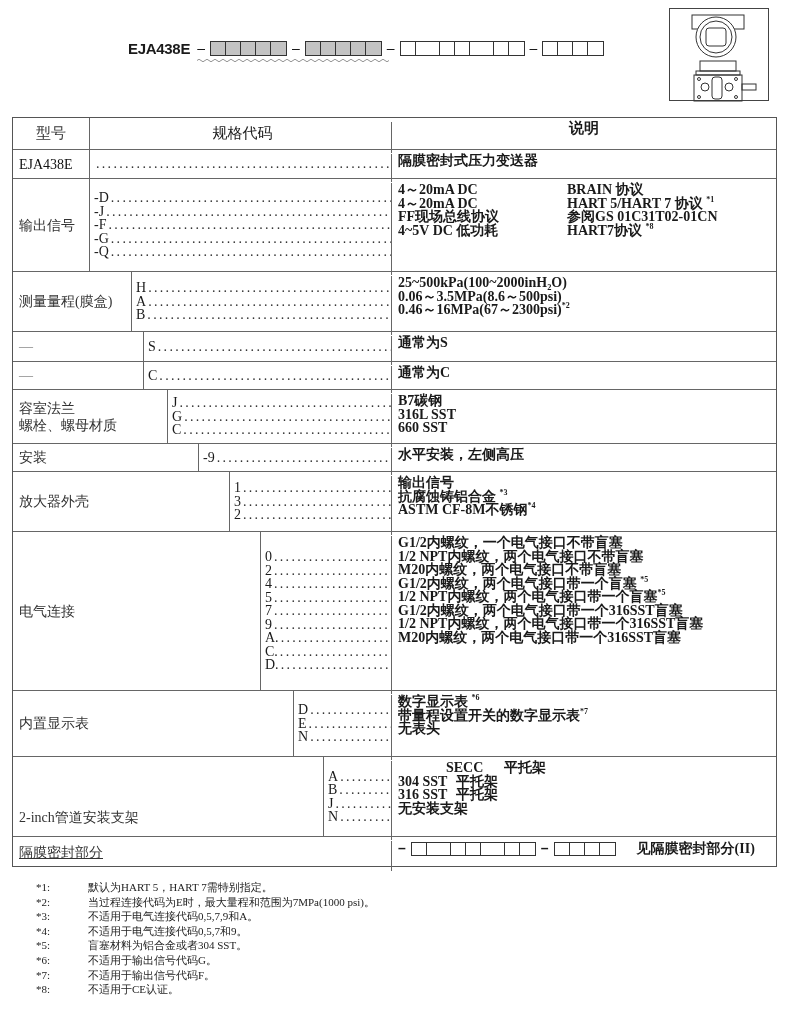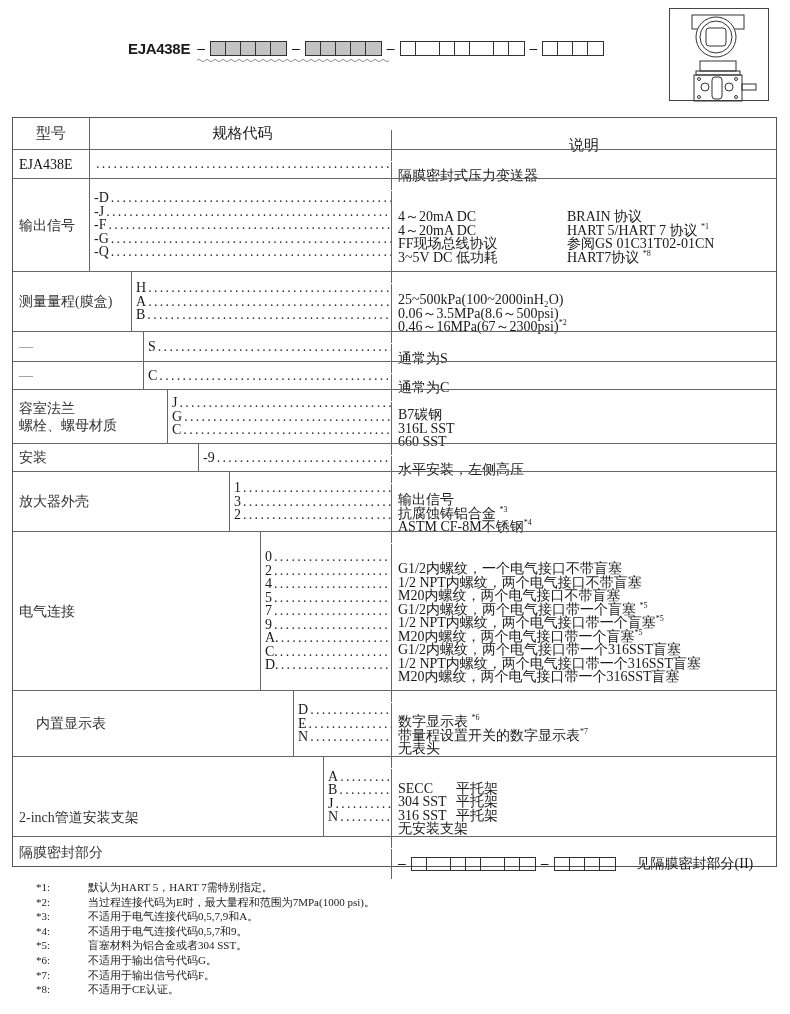--- a/index.html
+++ b/index.html
@@ -18,21 +18,21 @@
   .wavy { position: absolute; left: 197px; top: 58px; width: 192px; height: 5px; }
 
   .product-frame { position: absolute; left: 669px; top: 8px; width: 100px; height: 93px; border: 1px solid #444; background: #fff; }
 
   
   .tbl { position: absolute; left: 12px; top: 117px; width: 765px; height: 750px; border: 1.5px solid #555; }
   .row { position: absolute; left: 0; width: 100%; border-top: 1.5px solid #666; }
   .row.first { border-top: none; }
   .lbl { position: absolute; left: 0; top: 0; height: 100%; display: flex; align-items: center; padding-left: 6px; font-size: 14px; color: #333; line-height: 17px; }
   .codes { position: absolute; top: 0; height: 100%; border-left: 1.5px solid #666; padding-left: 4px; display: flex; flex-direction: column; justify-content: center; font-size: 14px; line-height: 13.5px; }
-  .desc { position: absolute; left: 378px; right: 0; top: 12px; height: 100%; border-left: 1.5px solid #666; padding-left: 6px; display: flex; flex-direction: column; justify-content: center; font-size: 14px; line-height: 13.5px; }
+  .desc { position: absolute; left: 378px; right: 0; top: 4px; height: 100%; border-left: 1.5px solid #666; padding-left: 6px; display: flex; flex-direction: column; justify-content: flex-start; font-size: 14px; line-height: 13.5px; font-weight: bold; }
   .codes .ln { display: flex; white-space: nowrap; overflow: hidden; height: 13.5px; }
   .codes .ln .dots { flex: 1; overflow: hidden; white-space: nowrap; letter-spacing: 2.3px; padding-left: 2px; color: #333; }
   .desc .ln { white-space: nowrap; height: 13.5px; display: flex; }
   .desc .c1 { display: inline-block; width: 169px; }
   sup { font-size: 8px; vertical-align: 6px; line-height: 0; }
   .hdr { font-family: "DejaVu Sans", "Liberation Sans", sans-serif; font-size: 15px; }
 
   
   .notes { position: absolute; left: 36px; top: 880px; font-size: 11px; line-height: 14.6px; font-family: "Liberation Serif", "DejaVu Serif", serif; color: #222; }
   .note { display: flex; }
@@ -158,21 +158,21 @@
         </div>
         <div class="ln">
           <span class="c1">4～20mA DC</span>
           <span>HART 5/HART 7 协议 <sup>*1</sup></span>
         </div>
         <div class="ln">
           <span class="c1">FF现场总线协议</span>
           <span>参阅GS 01C31T02-01CN</span>
         </div>
         <div class="ln">
-          <span class="c1">3~5V DC 低功耗</span>
+          <span class="c1">4~5V DC 低功耗</span>
           <span>HART7协议 <sup>*8</sup></span>
         </div>
       </div>
   </div>
 
   <div class="row" style="top:153px;height:60px;">
     <div class="lbl" style="width:118px;">测量量程(膜盒)</div>
     <div class="codes" style="left:118px;width:260px;" id="codes-range">
         <div class="ln">
           <span>H</span>
@@ -344,36 +344,33 @@
         <div class="ln">
           <span>M20内螺纹，两个电气接口不带盲塞</span>
         </div>
         <div class="ln">
           <span>G1/2内螺纹，两个电气接口带一个盲塞 <sup>*5</sup></span>
         </div>
         <div class="ln">
           <span>1/2 NPT内螺纹，两个电气接口带一个盲塞<sup>*5</sup></span>
         </div>
         <div class="ln">
-          <span>M20内螺纹，两个电气接口带一个盲塞<sup>*5</sup></span>
-        </div>
-        <div class="ln">
           <span>G1/2内螺纹，两个电气接口带一个316SST盲塞</span>
         </div>
         <div class="ln">
           <span>1/2 NPT内螺纹，两个电气接口带一个316SST盲塞</span>
         </div>
         <div class="ln">
           <span>M20内螺纹，两个电气接口带一个316SST盲塞</span>
         </div>
       </div>
   </div>
 
   <div class="row" style="top:572px;height:66px;">
-    <div class="lbl" style="width:280px;margin-left:17px;">内置显示表</div>
+    <div class="lbl" style="width:280px;">内置显示表</div>
     <div class="codes" style="left:280px;width:98px;" id="codes-display">
         <div class="ln">
           <span>D</span>
           <span class="dots">.................................................................</span>
         </div>
         <div class="ln">
           <span>E</span>
           <span class="dots">.................................................................</span>
         </div>
         <div class="ln">
@@ -409,40 +406,40 @@
           <span>J</span>
           <span class="dots">.................................................................</span>
         </div>
         <div class="ln">
           <span>N</span>
           <span class="dots">.................................................................</span>
         </div>
       </div>
     <div class="desc" id="desc-bracket">
         <div class="ln">
-          <span class="c1" style="width: 58px;">SECC</span>
+          <span class="c1" style="width: 58px; margin-left: 48px;">SECC</span>
           <span>平托架</span>
         </div>
         <div class="ln">
           <span class="c1" style="width: 58px;">304 SST</span>
           <span>平托架</span>
         </div>
         <div class="ln">
           <span class="c1" style="width: 58px;">316 SST</span>
           <span>平托架</span>
         </div>
         <div class="ln">
           <span class="c1" style="width: 58px;">无安装支架</span>
           <span></span>
         </div>
       </div>
   </div>
 
   <div class="row" style="top:718px;height:31px;">
-    <div class="lbl" style="width:378px;">隔膜密封部分</div>
+    <div class="lbl" style="width:378px;text-decoration:underline;">隔膜密封部分</div>
     <div class="desc">
       <div class="ln" style="align-items:center;height:16px;">
         <span class="dash" style="margin-left:0;">–</span>
         <div class="boxgrp" style="height:14px;">
           <span class="b"></span>
             <span class="b w"></span>
             <span class="b"></span>
             <span class="b"></span>
             <span class="b w"></span>
             <span class="b"></span>

